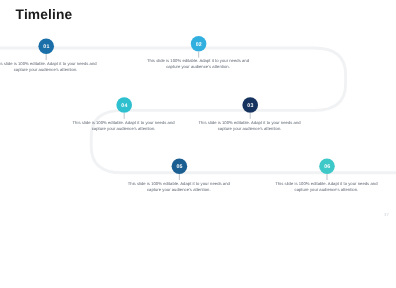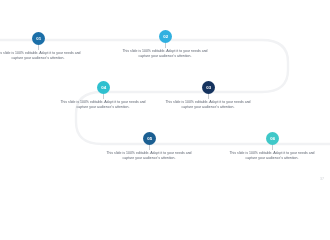--- a/index.html
+++ b/index.html
@@ -85,20 +85,21 @@
     font-size: 3.6px;
     color: #cfd2d6;
     line-height: 5px;
   }
 </style>
 </head>
 <body>
 
 <div id="slide">
 
+  <div id="slide-title">Timeline</div>
 
   <svg id="path-svg" viewBox="0 0 330 186" xmlns="http://www.w3.org/2000/svg">
 
     <path d="M -10 40 L 262 40 Q 288 40 288 62 L 288 70 Q 288 92 262 92 L 102 92 Q 76 92 76 114 L 76 122 Q 76 144 102 144 L 340 144" fill="none" stroke="#f1f2f4" stroke-width="2.4" stroke-linecap="round"></path>
   </svg>
 
   <div class="node" style="left:32px; top:32px; background:#1b6fa8;">
     <span class="node-label">01</span>
   </div>
   <div class="stem" style="left:38px; top:45px; height:5px;"></div>

